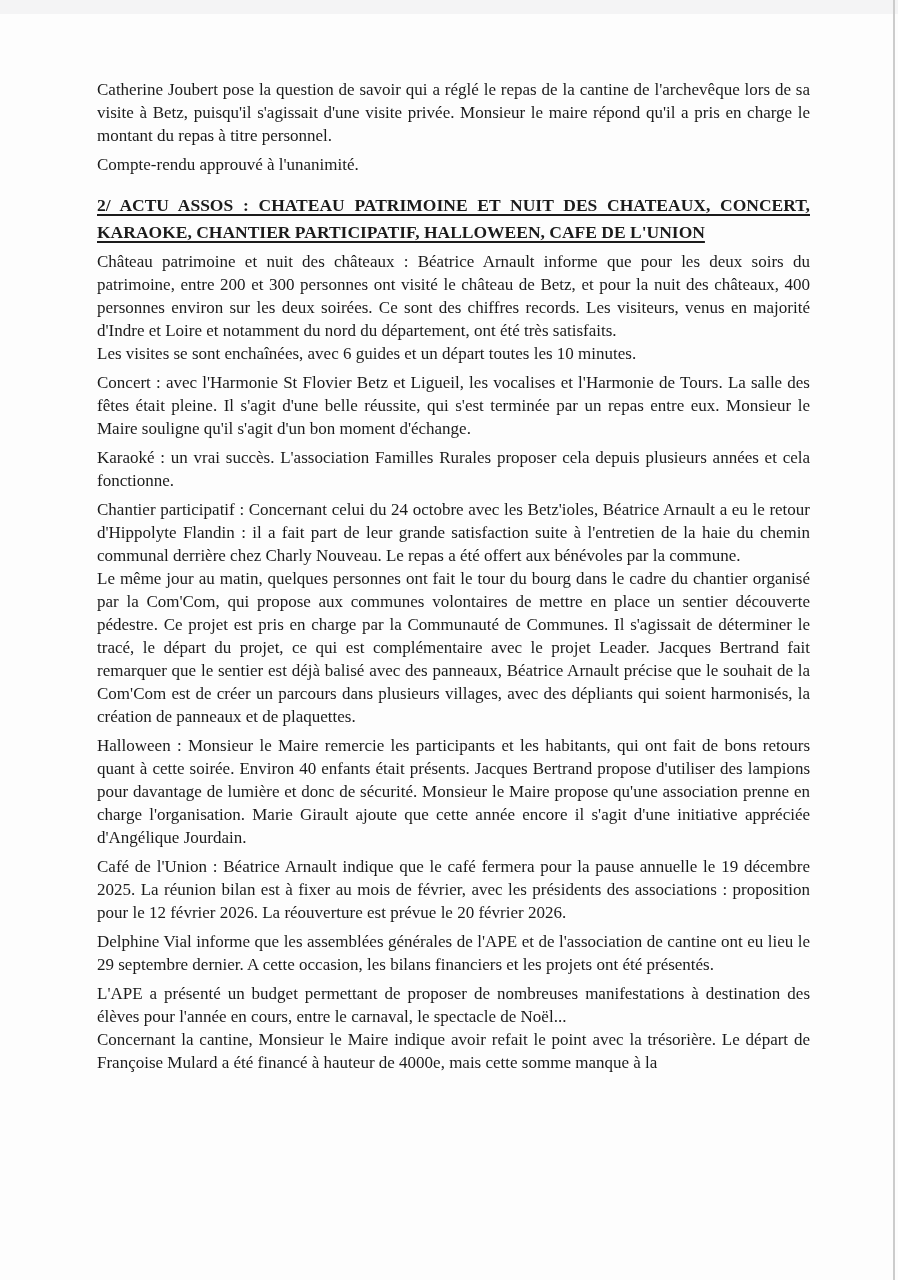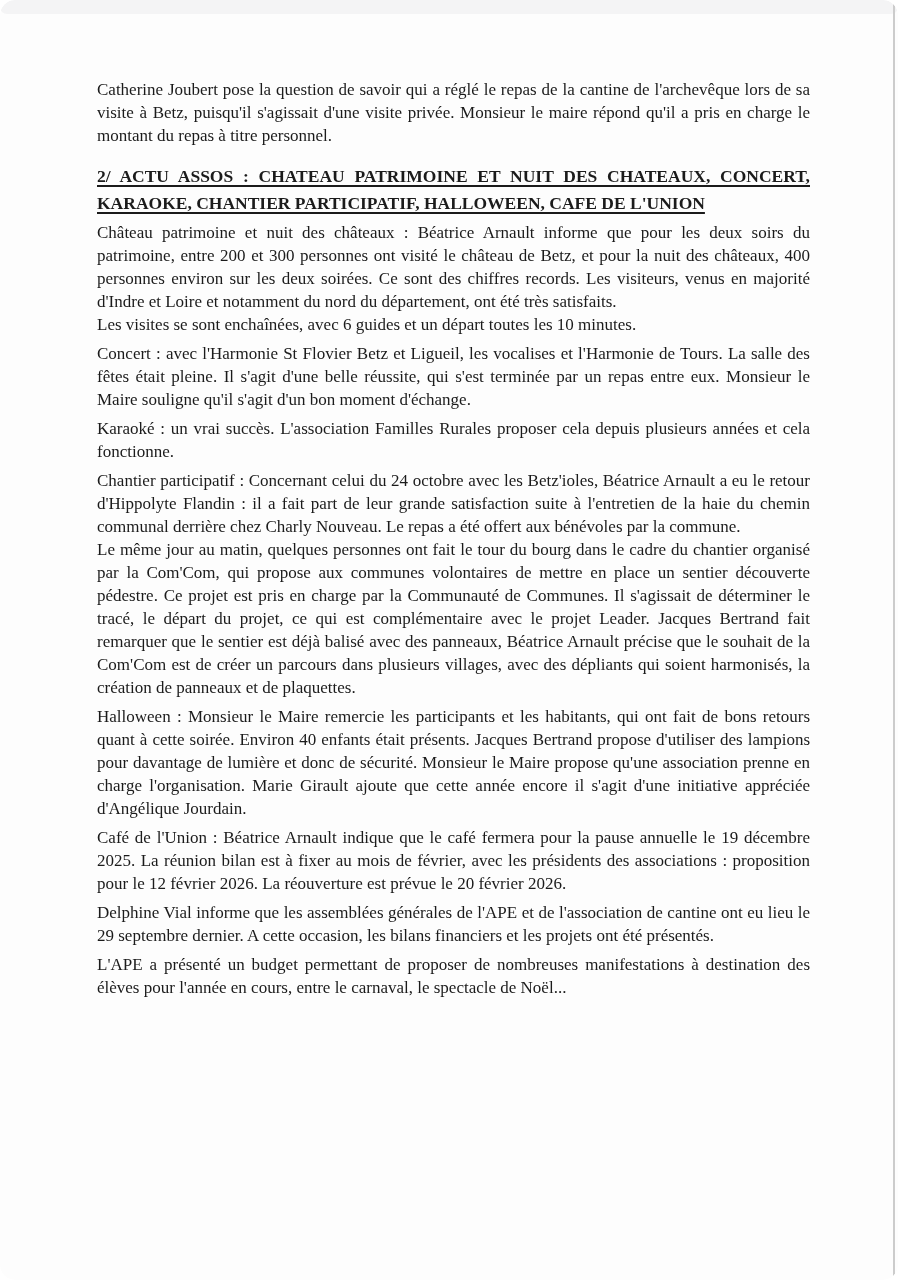--- a/index.html
+++ b/index.html
@@ -1,15 +1,15 @@
 <!DOCTYPE html>
 <html lang="fr"><head>
 <meta charset="utf-8">
 <style>
-  * { margin: 0; padding: 0; box-sizing: border-box; border-radius: 15px; }
+  * { margin: 0; padding: 0; box-sizing: border-box; }
   html, body { background: #ffffff; }
   .scan {
     position: relative;
     width: 898px;
     height: 1280px;
     margin: 0 auto;
     background: #fdfdfd;
     overflow: hidden;
     font-family: "Liberation Serif", "DejaVu Serif", serif;
     color: #1b1b1b;
@@ -58,20 +58,21 @@
 <body>
 
 <div class="scan">
   <div class="top-band"></div>
   <div class="right-line"></div>
 
   <main class="content">
 
     <p class="para">Catherine Joubert pose la question de savoir qui a réglé le repas de la cantine de l'archevêque lors de sa visite à Betz, puisqu'il s'agissait d'une visite privée. Monsieur le maire répond qu'il a pris en charge le montant du repas à titre personnel.</p>
 
+    <p class="para">Compte-rendu approuvé à l'unanimité.</p>
 
     <h2 class="heading">
       <span class="hline hline-just">2/ ACTU ASSOS : CHATEAU PATRIMOINE ET NUIT DES CHATEAUX, CONCERT,</span>
       <span class="hline">KARAOKE, CHANTIER PARTICIPATIF, HALLOWEEN, CAFE DE L'UNION</span>
     </h2>
 
     <div class="block">
       <div class="seg">Château patrimoine et nuit des châteaux : Béatrice Arnault informe que pour les deux soirs du patrimoine, entre 200 et 300 personnes ont visité le château de Betz, et pour la nuit des châteaux, 400 personnes environ sur les deux soirées. Ce sont des chiffres records. Les visiteurs, venus en majorité d'Indre et Loire et notamment du nord du département, ont été très satisfaits.</div>
       <div class="seg">Les visites se sont enchaînées, avec 6 guides et un départ toutes les 10 minutes.</div>
     </div>
@@ -87,16 +88,17 @@
 
     <p class="para">Halloween : Monsieur le Maire remercie les participants et les habitants, qui ont fait de bons retours quant à cette soirée. Environ 40 enfants était présents. Jacques Bertrand propose d'utiliser des lampions pour davantage de lumière et donc de sécurité. Monsieur le Maire propose qu'une association prenne en charge l'organisation. Marie Girault ajoute que cette année encore il s'agit d'une initiative appréciée d'Angélique Jourdain.</p>
 
     <p class="para">Café de l'Union : Béatrice Arnault indique que le café fermera pour la pause annuelle le 19 décembre 2025. La réunion bilan est à fixer au mois de février, avec les présidents des associations : proposition pour le 12 février 2026. La réouverture est prévue le 20 février 2026.</p>
 
 
     <p class="para">Delphine Vial informe que les assemblées générales de l'APE et de l'association de cantine ont eu lieu le 29 septembre dernier. A cette occasion, les bilans financiers et les projets ont été présentés.</p>
 
     <div class="block">
       <div class="seg">L'APE a présenté un budget permettant de proposer de nombreuses manifestations à destination des élèves pour l'année en cours, entre le carnaval, le spectacle de Noël...</div>
+      <div class="seg">Concernant la cantine, Monsieur le Maire indique avoir refait le point avec la trésorière. Le départ de Françoise Mulard a été financé à hauteur de 4000e, mais cette somme manque à la</div>
     </div>
 
   </main>
 </div>
 
 </body></html>

